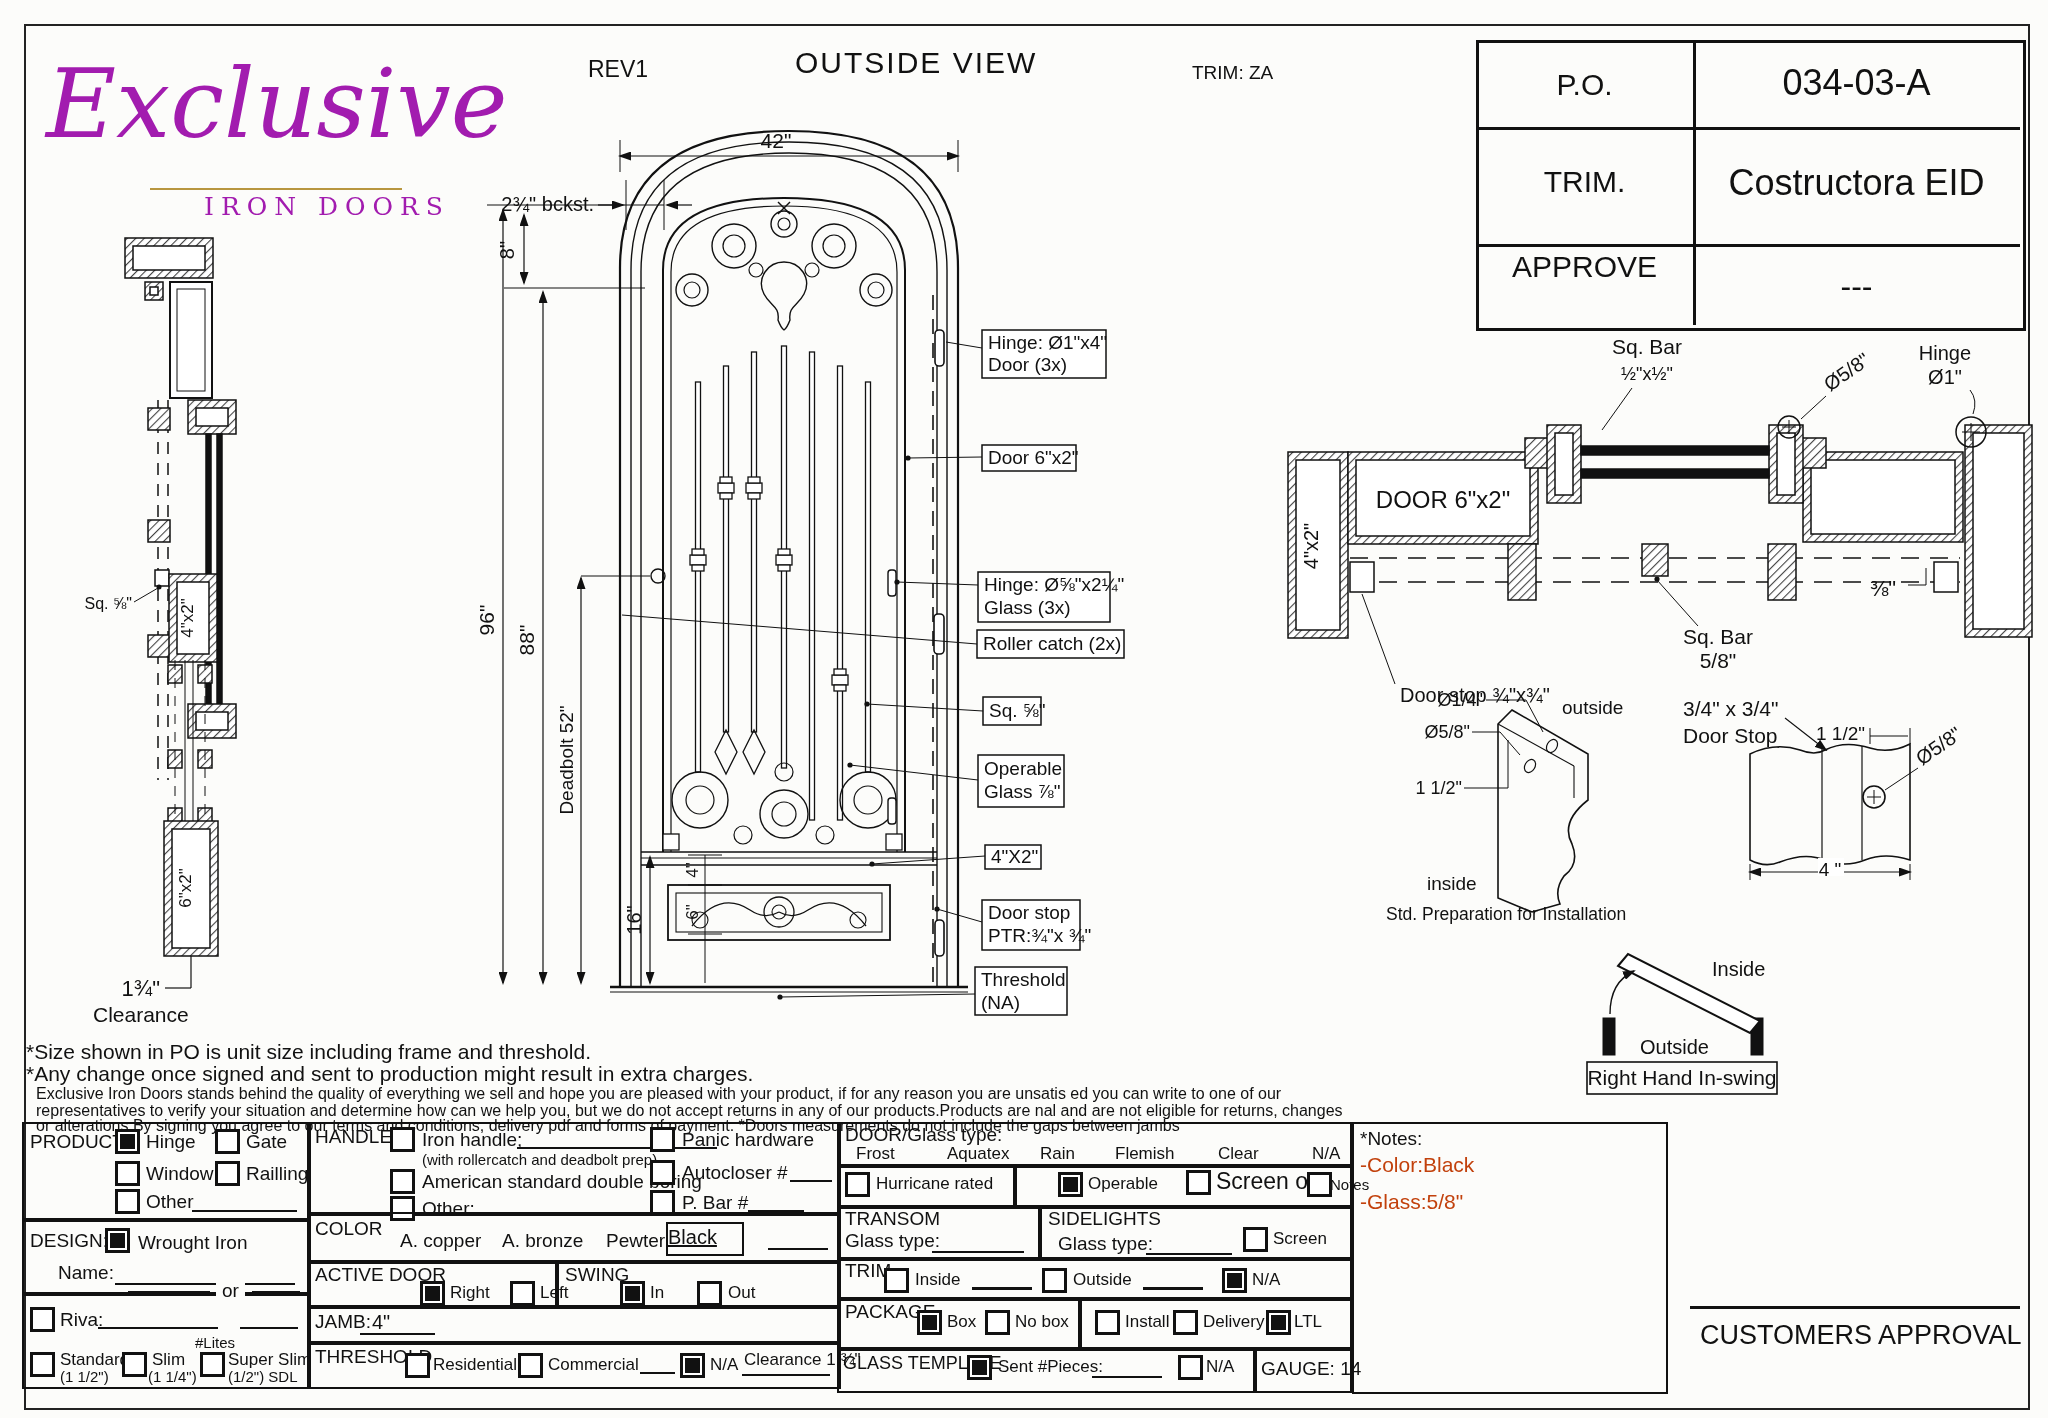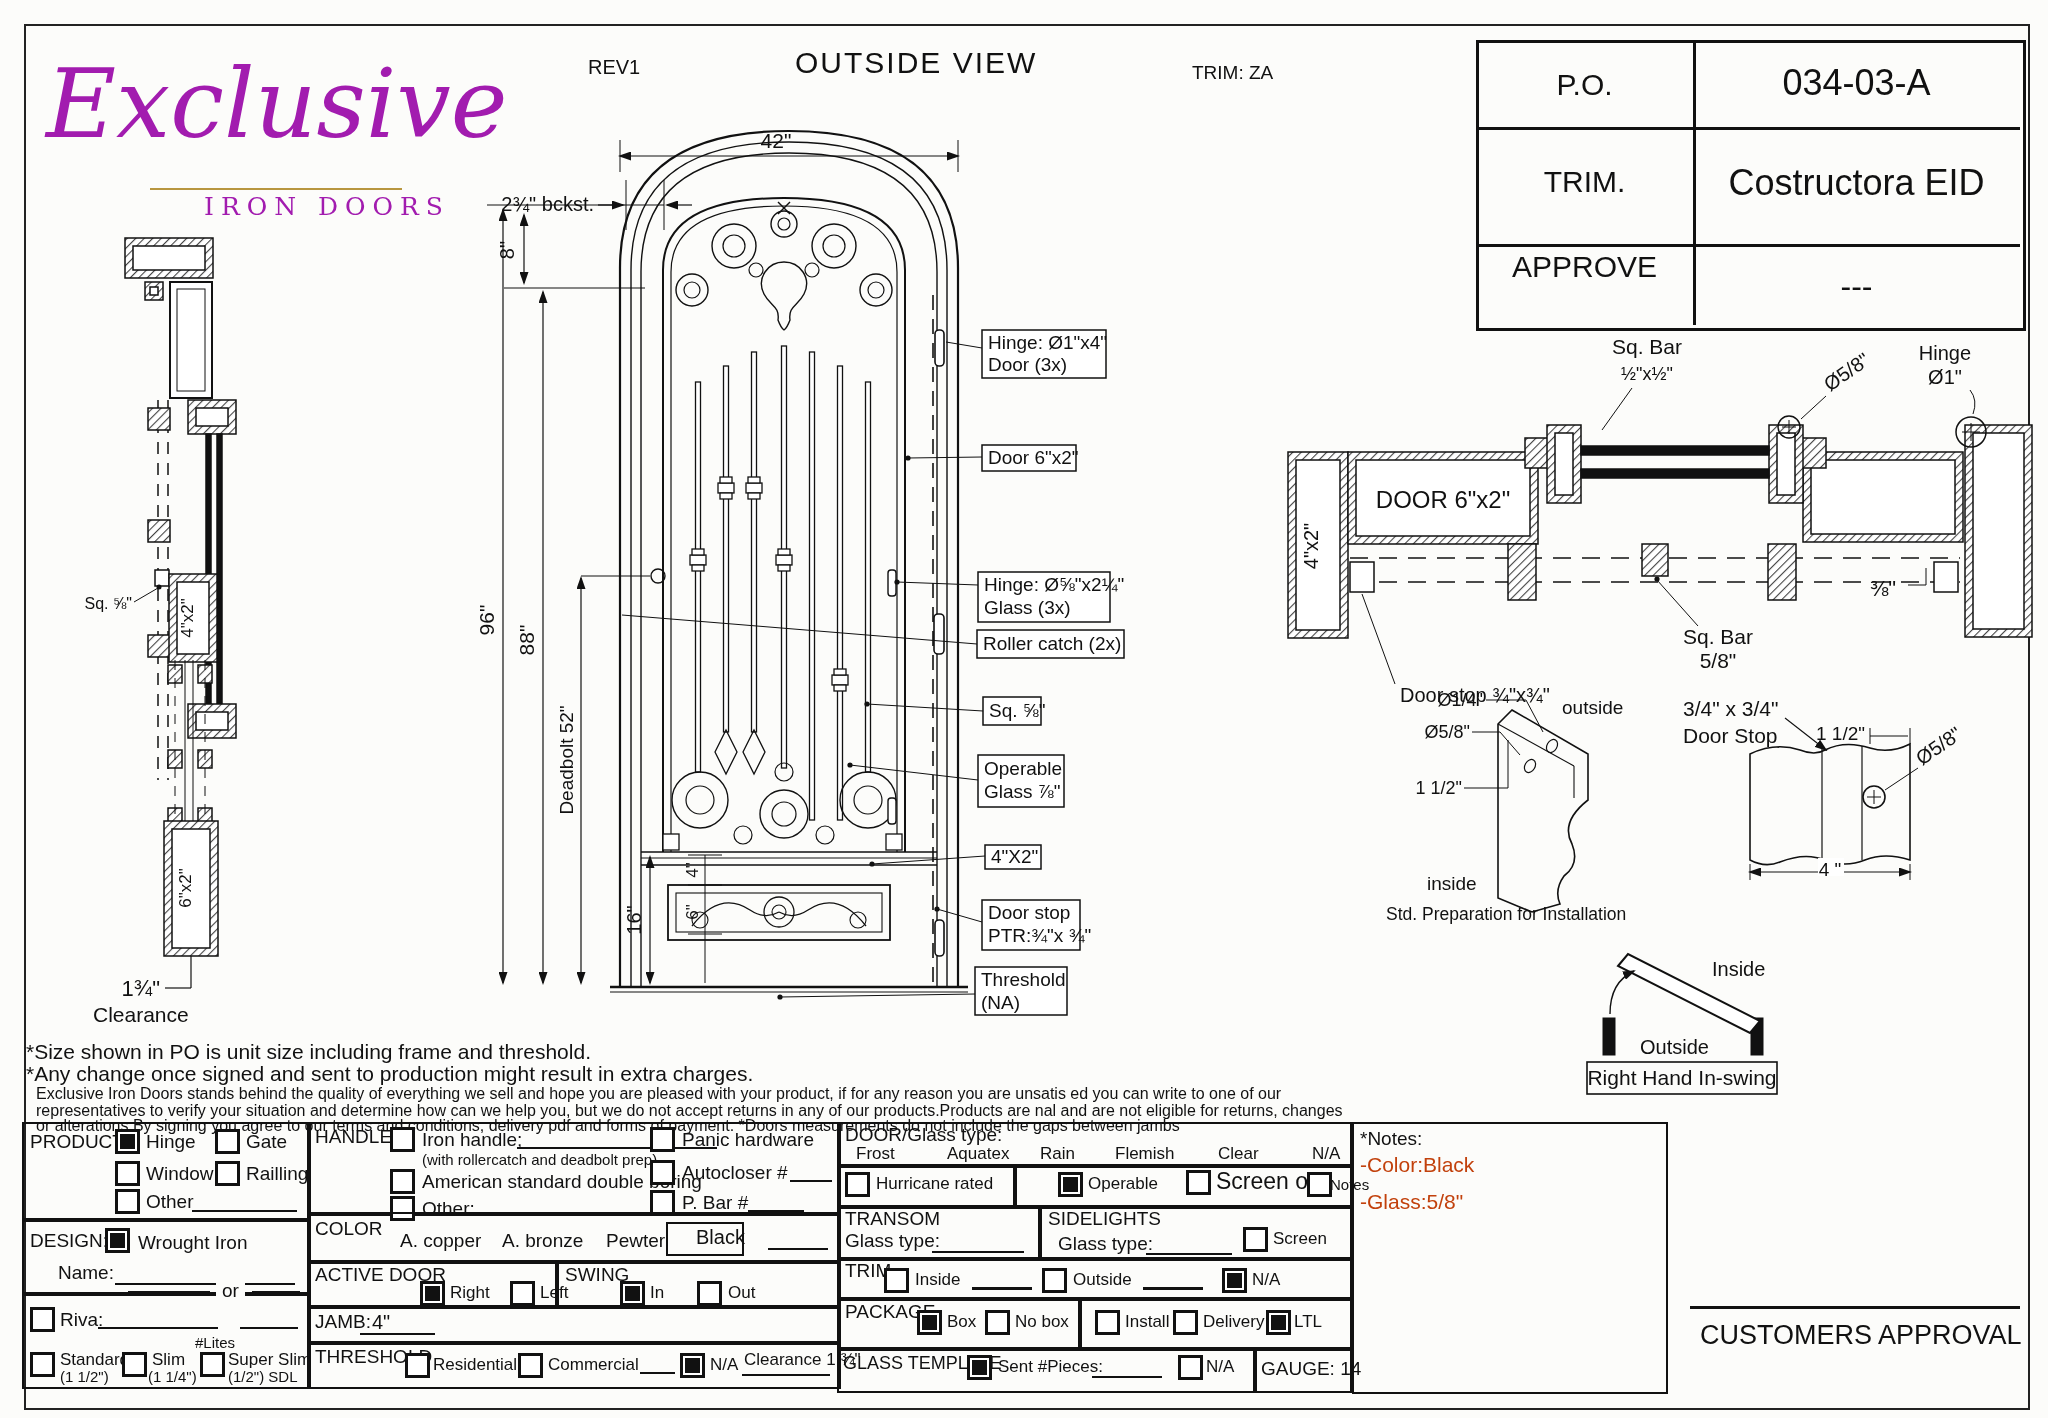--- a/index.html
+++ b/index.html
@@ -23,21 +23,21 @@
 </style>
 </head>
 <body>
 
 <div class="pageborder"></div>
 
 <div class="abs gold" style="left:46px;top:48px;font-family:'DejaVu Serif',serif;font-style:italic;font-size:96px;">Exclusive</div>
 <div class="abs" style="left:150px;top:188px;width:252px;border-top:2px solid #b8963f"></div>
 <div class="abs gold" style="left:204px;top:192px;font-family:'DejaVu Serif',serif;font-size:25px;letter-spacing:7px;">IRON DOORS</div>
 
-<div class="abs" style="left:588px;top:56px;font-size:20px">REV1</div>
+<div class="abs" style="left:588px;top:56px;font-size:23px">REV1</div>
 <div class="abs" style="left:795px;top:46px;font-size:30px;letter-spacing:2px">OUTSIDE VIEW</div>
 <div class="abs" style="left:1192px;top:62px;font-size:19px">TRIM: ZA</div>
 
 <div class="fbox" style="left:1476px;top:40px;width:544px;height:285px;border-width:3px"></div>
 <div class="abs" style="left:1476px;top:127px;width:544px;border-top:3px solid #111"></div>
 <div class="abs" style="left:1476px;top:244px;width:544px;border-top:3px solid #111"></div>
 <div class="abs" style="left:1693px;top:40px;height:285px;border-left:3px solid #111"></div>
 <div class="tc" style="left:1476px;top:68px;width:217px;font-size:30px">P.O.</div>
 <div class="tc" style="left:1693px;top:62px;width:327px;font-size:36px">034-03-A</div>
 <div class="tc" style="left:1476px;top:165px;width:217px;font-size:30px">TRIM.</div>
@@ -455,21 +455,21 @@
 <span class="cb" style="left:650px;top:1190px"></span>
 <div class="fl" style="left:682px;top:1192px">P. Bar #</div>
 <div class="ul" style="left:748px;top:1210px;width:56px"></div>
 
 <div class="fbox" style="left:307px;top:1212px;width:530px;height:48px"></div>
 <div class="fl" style="left:315px;top:1218px">COLOR</div>
 <div class="fl" style="left:400px;top:1230px">A. copper</div>
 <div class="fl" style="left:502px;top:1230px">A. bronze</div>
 <div class="fl" style="left:606px;top:1230px">Pewter</div>
 <div class="fbox" style="left:666px;top:1222px;width:74px;height:30px;border-width:2.5px"></div>
-<div class="fl f20" style="left:696px;top:1226px;">Black</div>
+<div class="fl f20" style="left:668px;top:1226px;text-decoration:underline">Black</div>
 <div class="ul" style="left:768px;top:1248px;width:60px"></div>
 
 <div class="fbox" style="left:307px;top:1260px;width:248px;height:45px"></div>
 <div class="fl" style="left:315px;top:1264px">ACTIVE DOOR</div>
 <span class="cb checked" style="left:420px;top:1281px"></span>
 <div class="fl f17" style="left:450px;top:1283px">Right</div>
 <span class="cb" style="left:510px;top:1281px"></span>
 <div class="fl f17" style="left:540px;top:1283px">Left</div>
 
 <div class="fbox" style="left:555px;top:1260px;width:282px;height:45px"></div>

